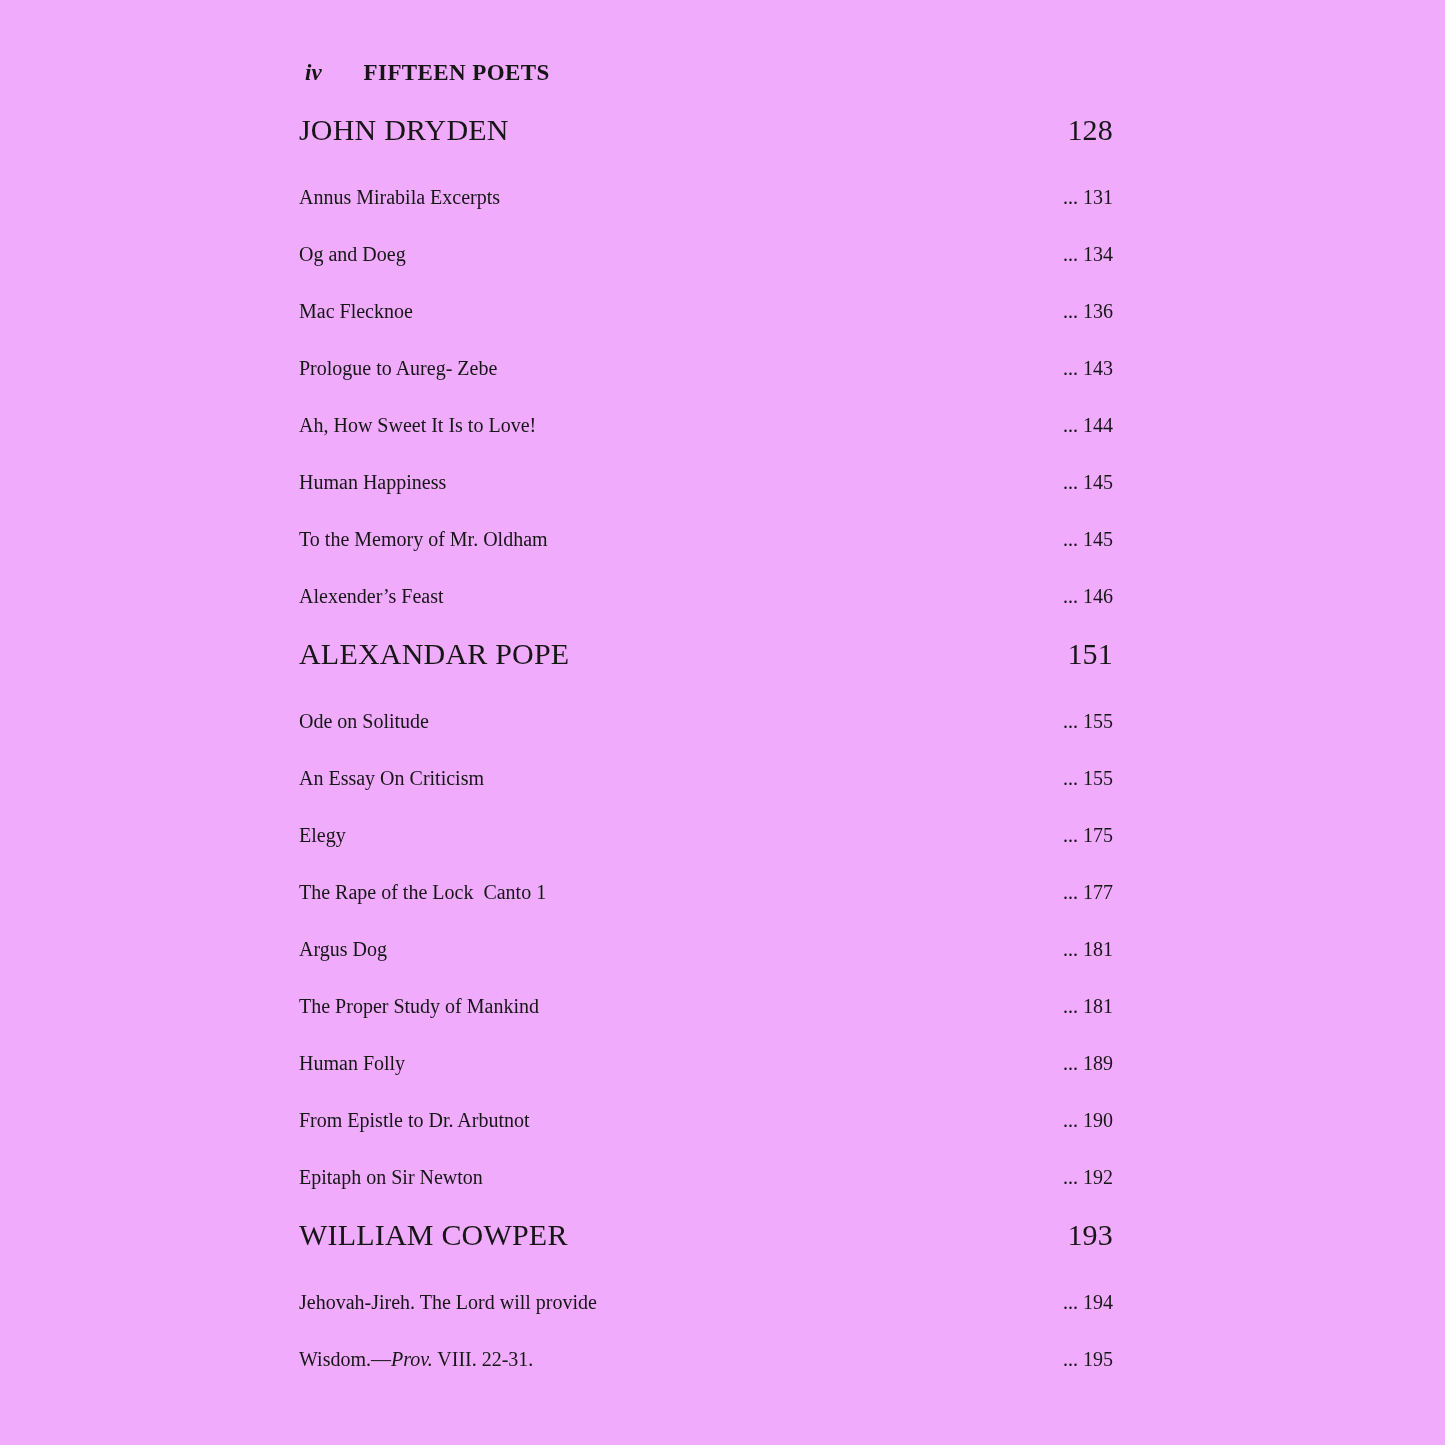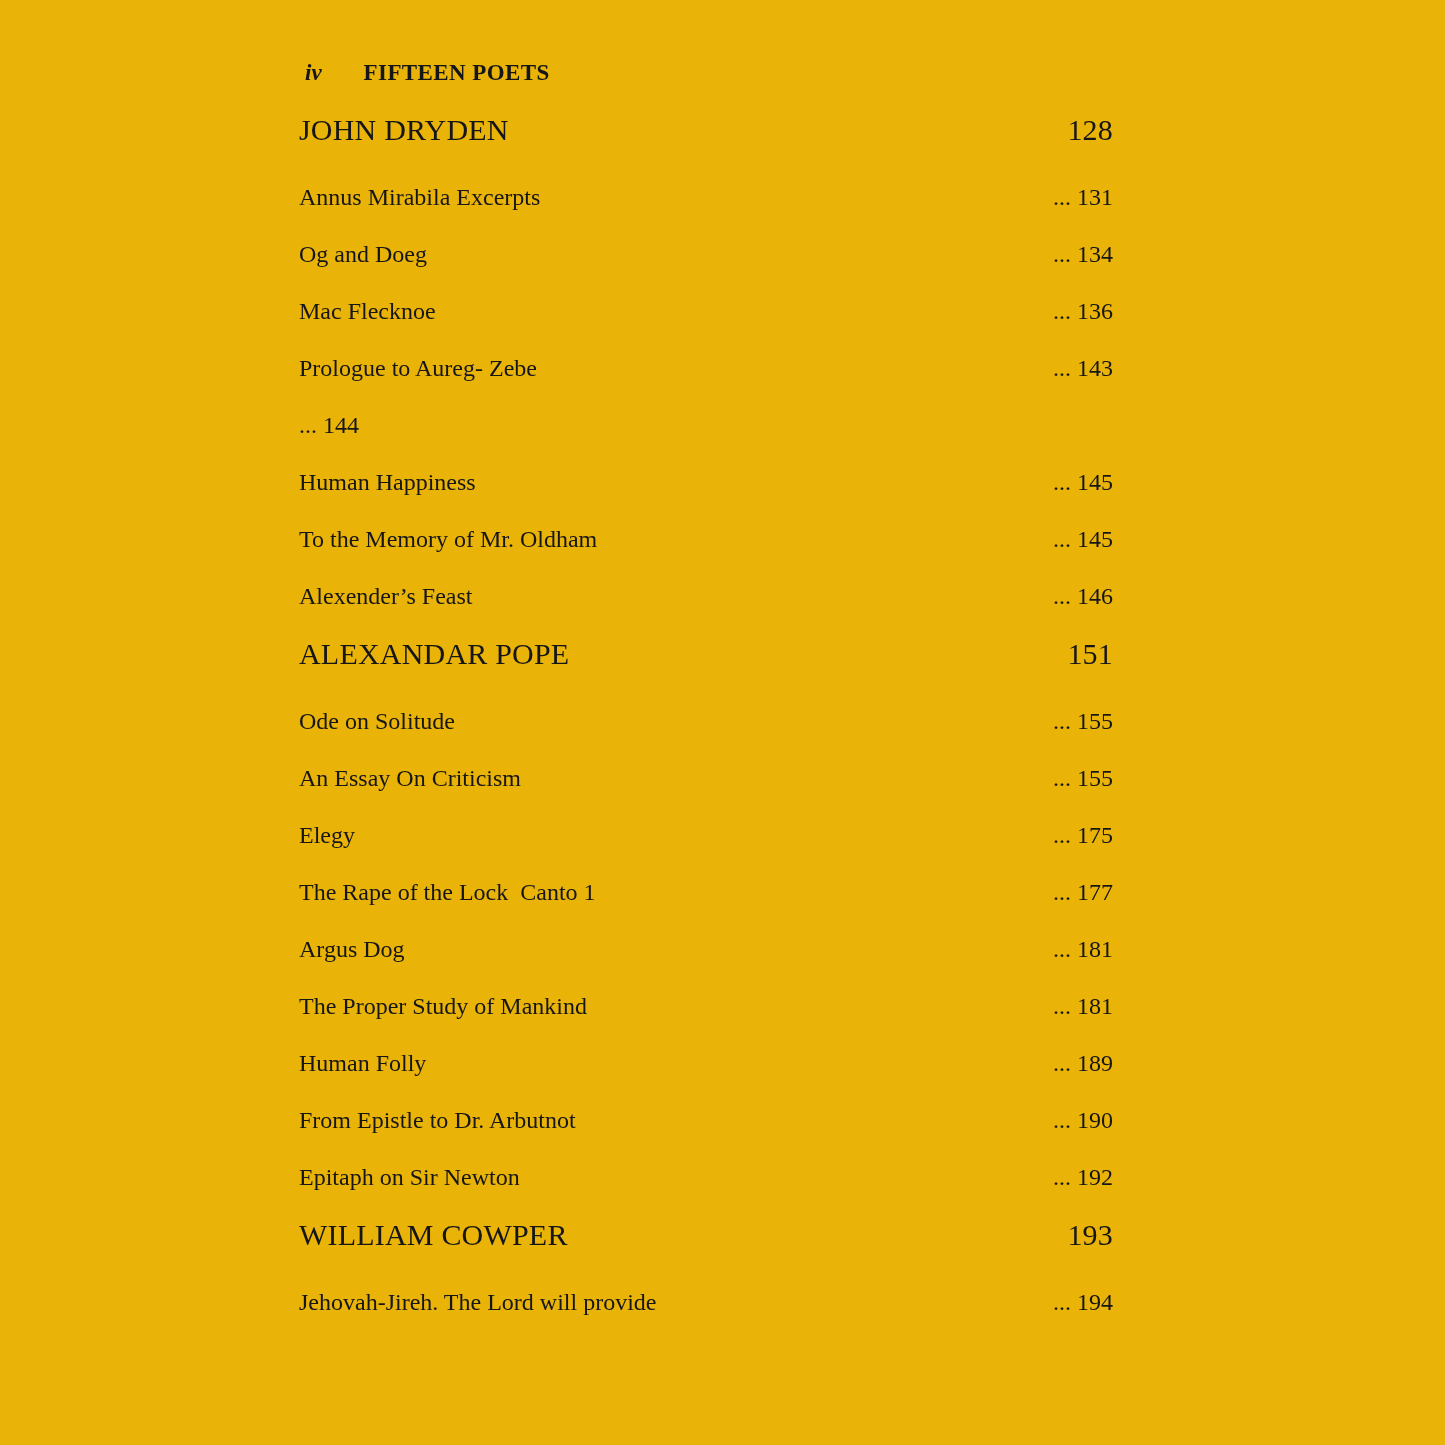--- a/index.html
+++ b/index.html
@@ -5,21 +5,21 @@
   html, body {
     margin: 0;
     padding: 0;
     background: #ffffff;
   }
   .page {
     position: relative;
     width: 1445px;
     height: 1445px;
     box-sizing: border-box;
-    background: #eab308;
+    background: #f0abfc;
     color: #161616;
     font-family: "Liberation Serif", serif;
     padding: 44px 332px 0 299px;
     overflow: hidden;
   }
   .running-header {
     height: 57px;
     display: flex;
     align-items: center;
   }
@@ -41,21 +41,21 @@
     justify-content: space-between;
     align-items: center;
   }
   .row.heading {
     font-size: 30px;
     font-weight: normal;
     margin-bottom: 11px;
     letter-spacing: 0.2px;
   }
   .row.entry {
-    font-size: 24px;
+    font-size: 20px;
     gap: 48px;
   }
   .title {
     white-space: pre;
   }
   .pagenum {
     white-space: pre;
     text-align: right;
   }
   .italic {
@@ -86,20 +86,21 @@
   </div>
   <div class="row entry">
     <span class="title">Mac Flecknoe</span>
     <span class="pagenum">... 136</span>
   </div>
   <div class="row entry">
     <span class="title">Prologue to Aureg- Zebe</span>
     <span class="pagenum">... 143</span>
   </div>
   <div class="row entry">
+    <span class="title">Ah, How Sweet It Is to Love!</span>
     <span class="pagenum">... 144</span>
   </div>
   <div class="row entry">
     <span class="title">Human Happiness</span>
     <span class="pagenum">... 145</span>
   </div>
   <div class="row entry">
     <span class="title">To the Memory of Mr. Oldham</span>
     <span class="pagenum">... 145</span>
   </div>
@@ -150,14 +151,18 @@
   </div>
 
   <div class="row heading">
     <span class="title">WILLIAM COWPER</span>
     <span class="pagenum">193</span>
   </div>
   <div class="row entry">
     <span class="title">Jehovah-Jireh. The Lord will provide</span>
     <span class="pagenum">... 194</span>
   </div>
+  <div class="row entry">
+    <span class="title"><span>Wisdom.—</span><span class="italic">Prov.</span><span> VIII. 22-31.</span></span>
+    <span class="pagenum">... 195</span>
+  </div>
 
 </div>
 
 </body></html>

